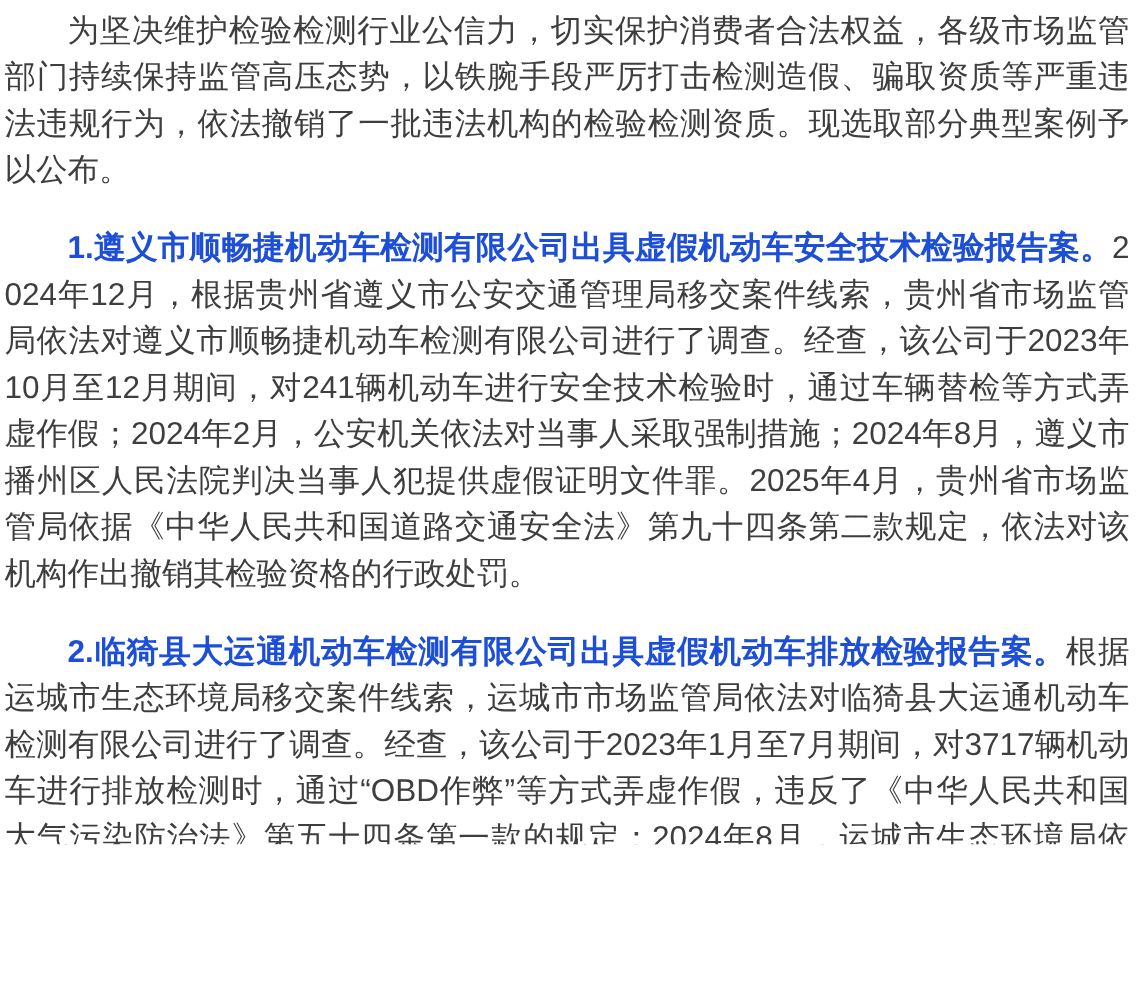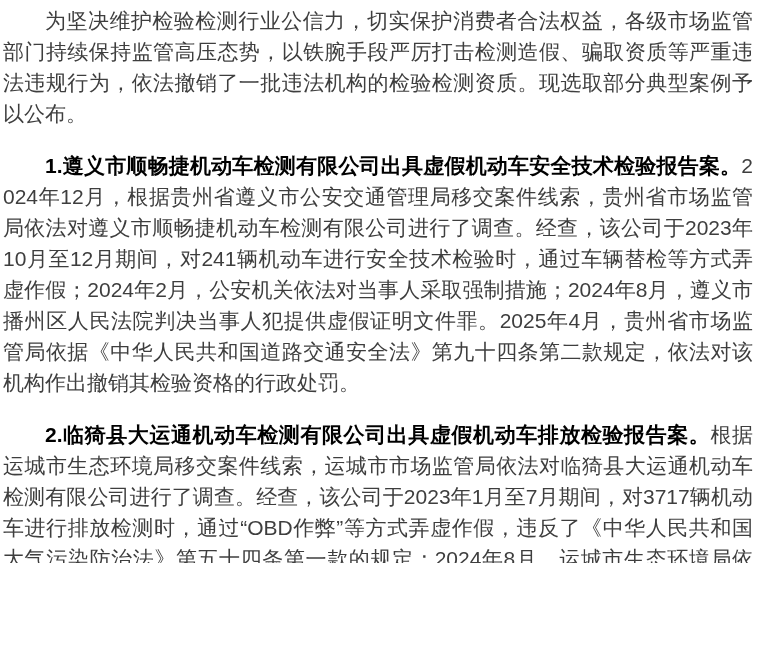--- a/index.html
+++ b/index.html
@@ -20,21 +20,21 @@
     font-family: "Liberation Sans", sans-serif;
     font-size: 21px;
     line-height: 31px;
     color: #3e3e3e;
     text-align: justify;
     text-justify: inter-ideograph;
     text-indent: 2em;
     word-break: break-all;
   }
   .case-title {
-    color: #000000;
+    color: #1d4ed8;
     font-weight: bold;
   }
 </style>
 </head>
 <body>
 
 <div class="page">
 
   <p class="para">为坚决维护检验检测行业公信力，切实保护消费者合法权益，各级市场监管部门持续保持监管高压态势，以铁腕手段严厉打击检测造假、骗取资质等严重违法违规行为，依法撤销了一批违法机构的检验检测资质。现选取部分典型案例予以公布。</p>
 

